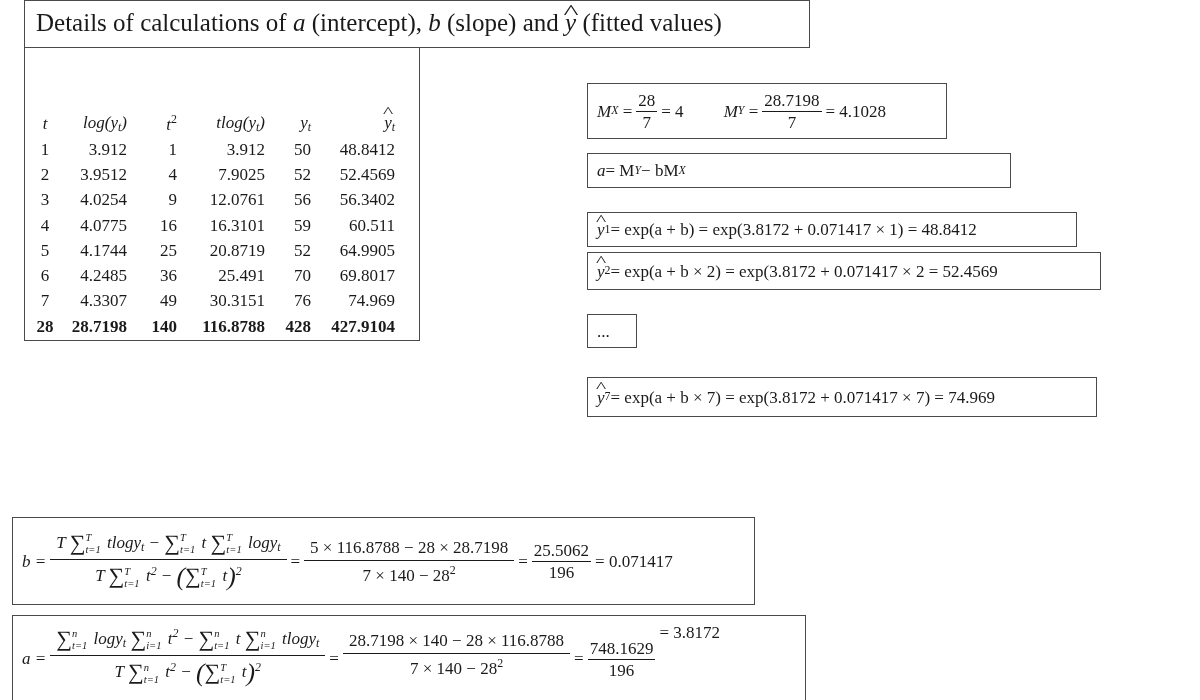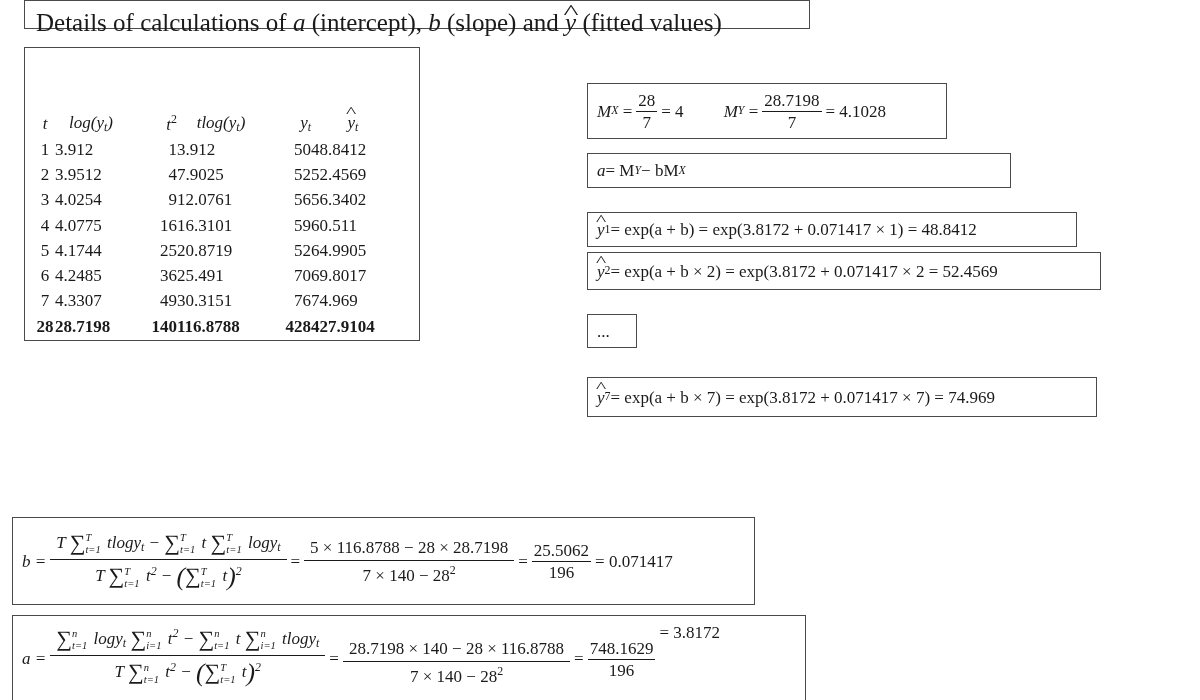--- a/index.html
+++ b/index.html
@@ -5,25 +5,25 @@
   html, body { margin:0; padding:0; background:#ffffff; }
   body { width:1200px; height:700px; position:relative; overflow:hidden;
          font-family:"Liberation Serif","DejaVu Serif",serif; color:#1a1a1a; }
   .box { position:absolute; border:1.5px solid #4a4a4a; box-sizing:border-box; background:#fff; }
   .it { font-style:italic; }
   .hat { position:relative; display:inline-block; }
   .hat::before { content:"^"; position:absolute; left:50%; transform:translateX(-50%) scaleX(1.6); top:-0.55em; font-style:normal; font-size:0.8em; }
   .sub { font-size:0.7em; vertical-align:-0.25em; }
   .sup { font-size:0.7em; vertical-align:0.55em; }
 
-  #title { left:24px; top:0px; width:786px; height:29px; font-size:25px; line-height:44px; padding-left:11px; }
+  #title { left:24px; top:0px; width:786px; height:48px; font-size:25px; line-height:44px; padding-left:11px; }
 
   #table-box { left:24px; top:47px; width:396px; height:294px; }
   #data-table { position:absolute; left:10px; top:62px; border-collapse:collapse; font-size:17px; }
-  #data-table td, #data-table th { padding:0 0 0 0; height:25.3px; font-weight:normal; }
+  #data-table td, #data-table th { padding:0 0 0 0; height:25.3px; text-align:right; font-weight:normal; }
   #data-table th { font-style:italic; height:27px; }
   #data-table .c0 { width:20px; text-align:center; }
   #data-table .c1 { width:72px; }
   #data-table .c2 { width:50px; text-align:right; }
   #data-table .c3 { width:88px; }
   #data-table .c4 { width:46px; text-align:right; }
   #data-table .c5 { width:84px; }
   #data-table tr.total td { font-weight:bold; }
 
   .eq { font-size:17px; line-height:1; display:flex; align-items:center; white-space:nowrap; padding-left:9px; }
@@ -229,21 +229,21 @@
         </span> tlogy<span class="sub">t</span></span>
     <span class="den it">T <span class="sig">∑</span><span class="lim">
           <span>n</span>
           <span>t=1</span>
         </span> t<span class="sup">2</span> − <span class="paren">(</span><span class="sig">∑</span><span class="lim">
           <span>T</span>
           <span>t=1</span>
         </span> t<span class="paren">)</span><span class="sup">2</span></span>
   </span>
   <span style="margin-top:26px">=</span>
-  <span class="frac bigfrac" style="margin-top:12px">
+  <span class="frac bigfrac" style="margin-top:4px">
     <span class="num">28.7198 × 140 − 28 × 116.8788</span>
     <span class="den"><span>7 × 140 − 28</span><span class="sup">2</span></span>
   </span>
   <span style="margin-top:26px">=</span>
   <span class="frac" style="margin-top:16px">
     <span class="num">748.1629</span>
     <span class="den">196</span>
   </span>
   <span style="">= 3.8172</span>
 </div>

